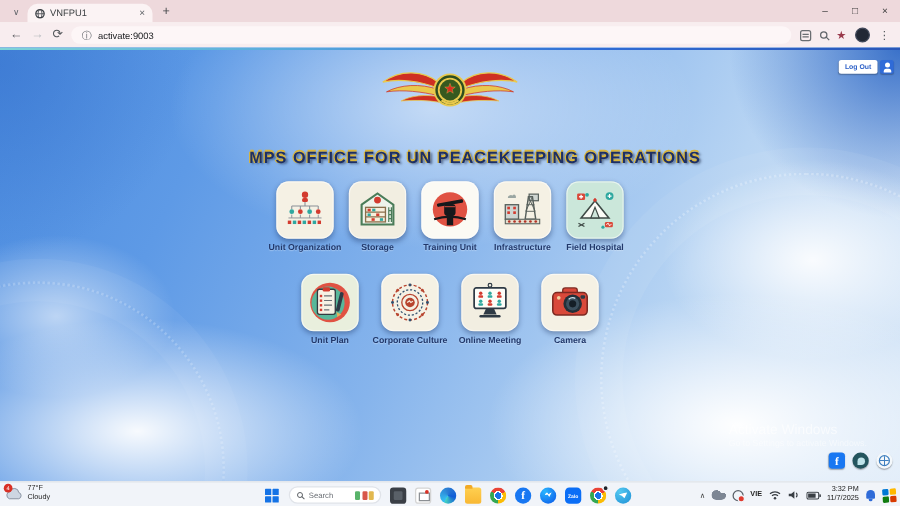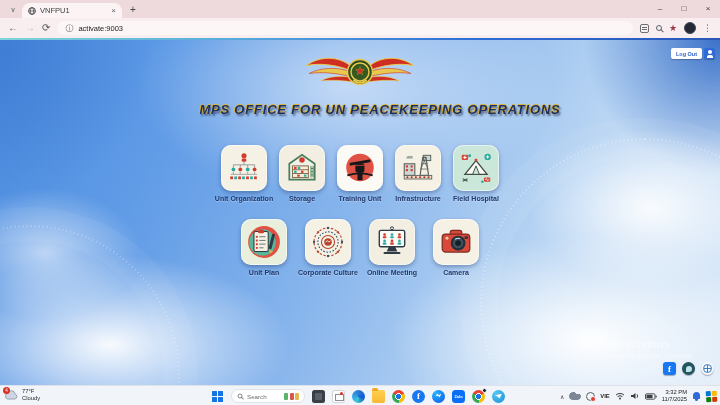--- a/index.html
+++ b/index.html
@@ -54,22 +54,22 @@
     box-shadow:0 0 0 18px rgba(255,255,255,.05), inset 0 0 0 14px rgba(255,255,255,.05); }
 
   .logout-wrap { position:absolute; top:10px; right:5px; display:flex; align-items:center; gap:2px; }
   .logout-btn { height:11px; background:#ffffff; border:none; border-radius:2px; padding:0 5px;
     font-size:5.5px; font-weight:bold; color:#2b5fc7; display:flex; align-items:center; box-shadow:0 1px 1px rgba(0,0,0,.25); font-family:"Liberation Sans",sans-serif; }
   .logout-ic { width:11px; height:11px; border-radius:2px; background:#2f6bd8; position:relative; box-shadow:0 1px 1px rgba(0,0,0,.25); }
   .logout-ic::before { content:""; position:absolute; left:3.5px; top:2px; width:4px; height:4px; border-radius:50%; background:#fff; }
   .logout-ic::after { content:""; position:absolute; left:2.5px; top:6.5px; width:6px; height:3px; border-radius:2px 2px 0 0; background:#fff; }
 
   .logo { position:absolute; top:13px; left:50%; transform:translateX(-50%); }
-  .title { position:absolute; top:64px; left:0; width:100%; text-align:center;
-    font-size:13px; font-weight:800; font-style:italic; letter-spacing:.8px; color:#1c2f66;
+  .title { position:absolute; top:80px; left:0; width:100%; text-align:center;
+    font-size:13px; font-weight:800; letter-spacing:.8px; color:#1c2f66;
     text-shadow:-1px 0 0 #d9b53c, 0 -1px 0 #d9b53c, 1.5px 1.5px 2px rgba(10,20,50,.55);padding-left:40px; }
 
   .grid { position:absolute; left:0; right:0; display:flex; justify-content:center; }
   .grid.row1 { top:107px; }
   .grid.row2 { top:181px; }
   .app { width:58px; display:flex; flex-direction:column; align-items:center; cursor:pointer; }
   .row2 .app { width:64px; }
   .tile { width:46px; height:46px; border-radius:10px; display:flex; align-items:center; justify-content:center;
     box-shadow:0 2px 4px rgba(15,35,80,.35), inset 0 0 0 1px rgba(255,255,255,.55); }
   .t-cream  { background:#f5f1e4; }

